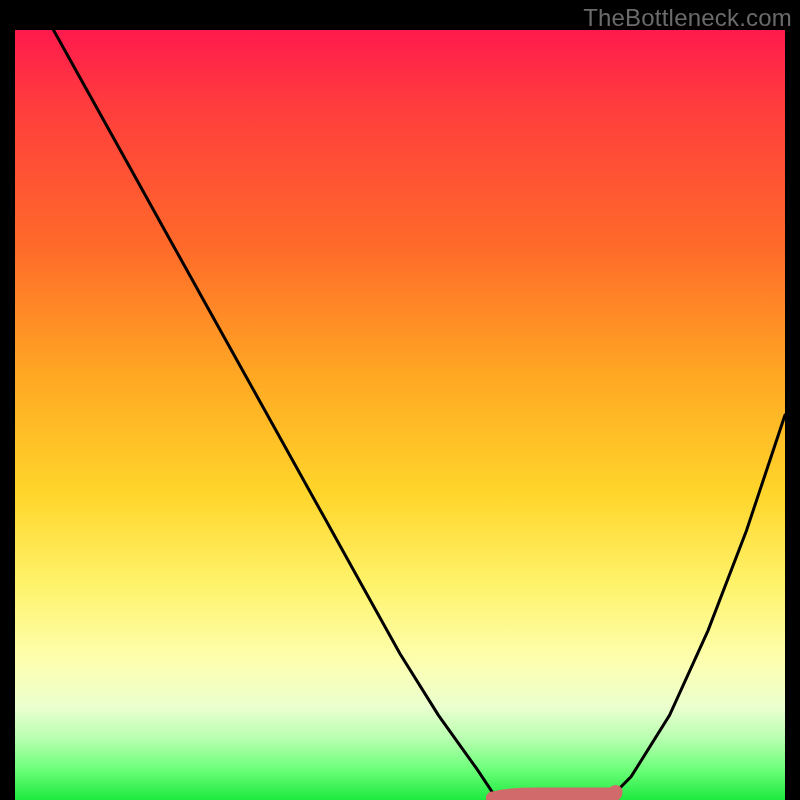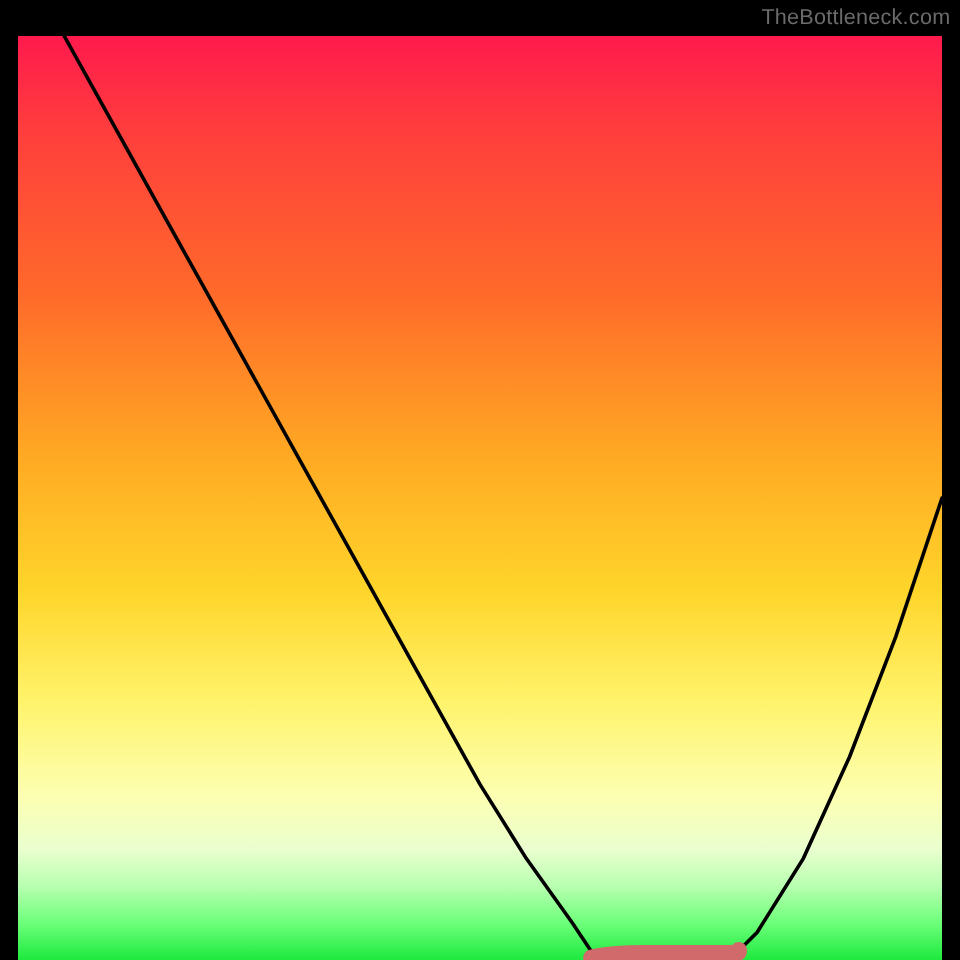--- a/index.html
+++ b/index.html
@@ -39,21 +39,21 @@
       #b8ffb0 92%,
       #6dff7a 96%,
       #1de93e 100%
     );
   }
   .watermark {
     position: absolute;
     top: 4px;
     right: 8px;
     color: #6b6b6b;
-    font-size: 18px;
+    font-size: 24px;
     font-weight: 500;
     letter-spacing: 0.2px;
   }
   svg.curve {
     position: absolute;
     left: 0;
     top: 0;
     width: 100%;
     height: 100%;
   }

